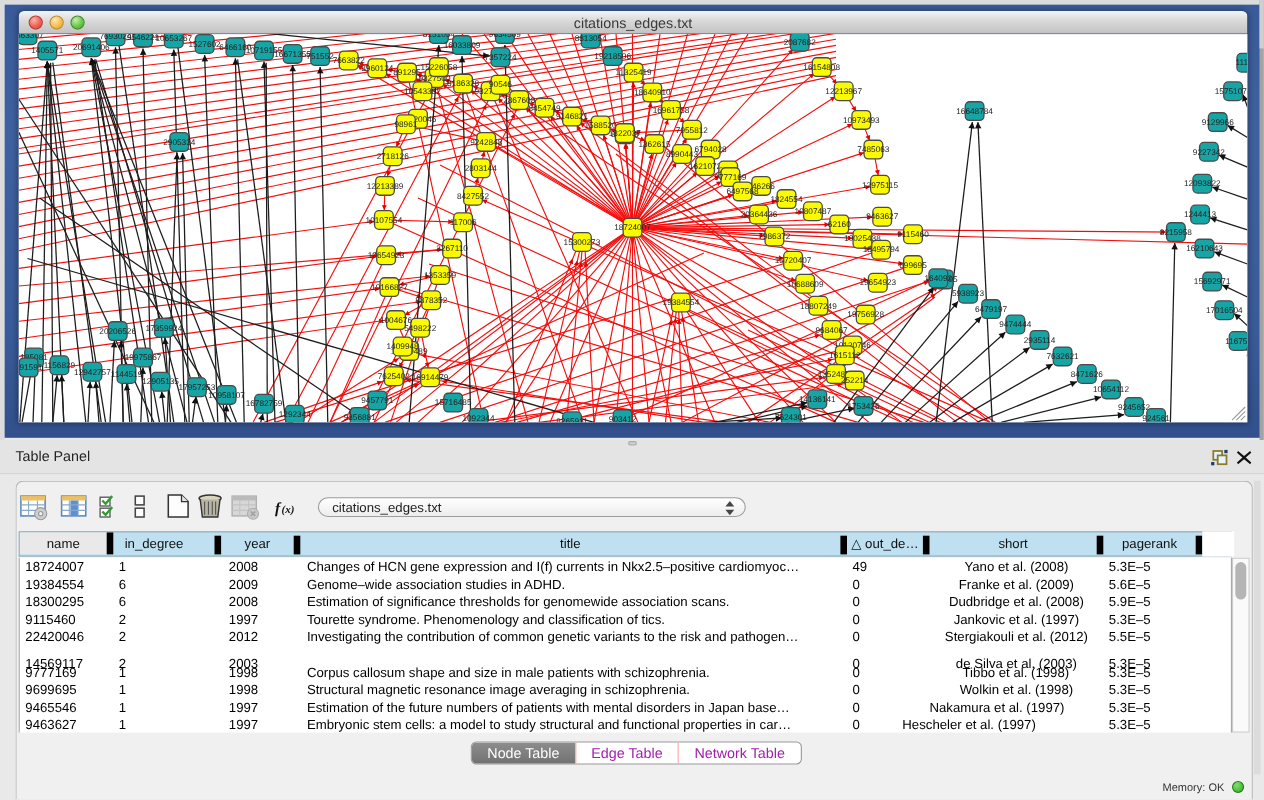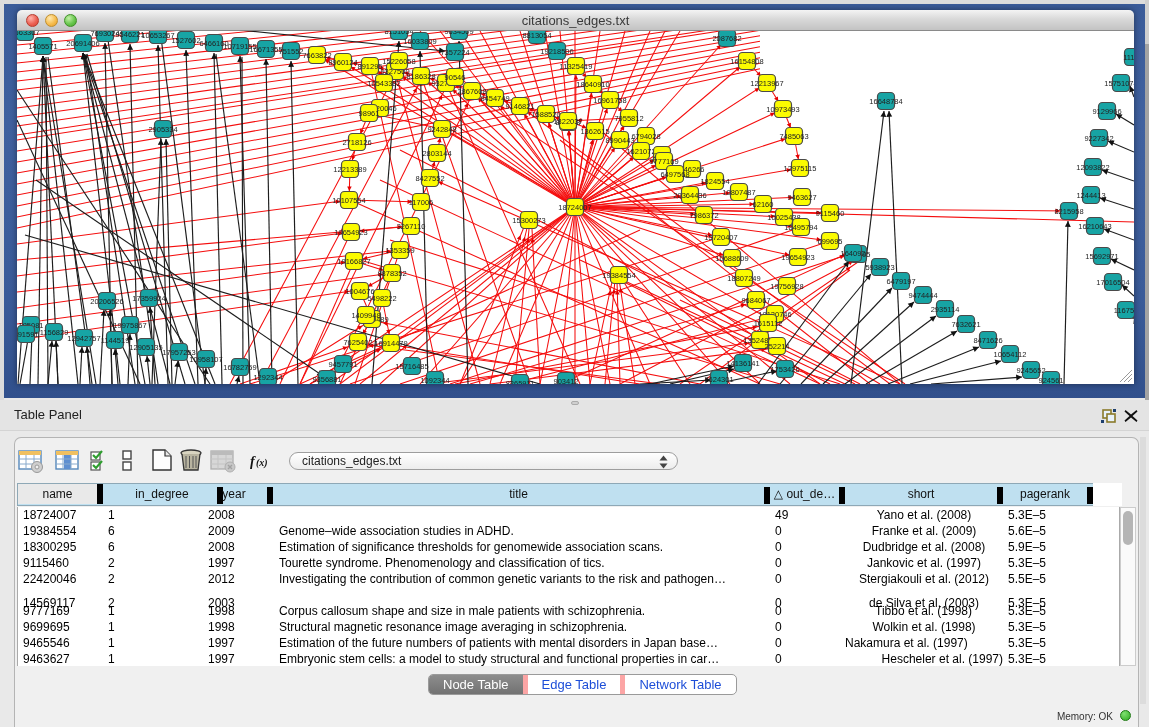--- a/index.html
+++ b/index.html
@@ -31,21 +31,21 @@
 #tbody{position:absolute;left:17px;top:107px;width:1103px;height:159px;background:#fff;
  overflow:hidden;border-left:1px solid #aaa;border-right:1px solid #aaa}
 .trow{position:absolute;left:0;width:1104px;height:16px;font-size:12px;color:#000}
 .trow span{position:absolute;top:1px;white-space:nowrap}
 #sbar{position:absolute;left:1120px;top:107px;width:16px;height:159px;background:#fafafa;border:1px solid #ccc}
 #sthumb{position:absolute;left:2px;top:3px;width:10px;height:34px;border-radius:5px;background:#b5b5b5}
 #tabs{position:absolute;left:428px;top:274px;height:21px;display:flex;font-size:13px;
  border:1px solid #9a9a9a;border-radius:5px;overflow:hidden;background:#fff}
 #tabs div{padding:2px 14px 0 14px;height:21px}
 #tabs .sel{background:linear-gradient(180deg,#8d8d8d,#6f6f6f);color:#fff}
-#tabs .us{color:#1d4ed8;border-left:5px solid #fca5a5}
+#tabs .us{color:#a21caf;border-left:1px solid #fca5a5}
 #mem{position:absolute;right:36px;top:311px;font-size:10px;color:#333}
 #memdot{position:absolute;right:18px;top:310px;width:11px;height:11px;border-radius:50%;
  background:radial-gradient(circle at 35% 30%,#7fe070,#2faa1e);border:1px solid #1d7a12}
 </style></head><body>
 <div id="desk"></div>
 <div id="topstrip"></div>
 <div id="leftstrip"></div>
 <div id="rightstrip"></div>
 <div id="rs2"></div>
 <div id="win">
@@ -869,33 +869,34 @@
   <text x="238" y="17" font-size="10" font-style="italic" font-weight="bold" fill="#111" font-family="Liberation Serif,serif">(x)</text>
  </svg>
  <div id="combo">citations_edges.txt
   <svg width="11" height="14" style="position:absolute;right:8px;top:2px" viewBox="0 0 11 14">
    <path d="M5.5 0.5 L9.5 5.5 L1.5 5.5 Z" fill="#444"></path>
    <path d="M5.5 13.5 L9.5 8.5 L1.5 8.5 Z" fill="#444"></path>
   </svg>
  </div>
  <div id="thead">
   <div class="hc" style="left:0;width:85px;background:#e9e9e9;margin-top:-3px;padding-top:3px;height:20px">name</div>
-  <div class="hc" style="left:89px;width:116px">in_degree</div>
+  <div class="hc" style="left:67px;width:116px">in_degree</div>
   <div class="hc" style="left:183px;width:72px">year</div>
   <div class="hc" style="left:255px;width:497px">title</div>
   <div class="hc" style="left:752px;width:75px">△ out_de…</div>
   <div class="hc" style="left:827px;width:158px">short</div>
   <div class="hc" style="left:985px;width:90px">pagerank</div>
   <div style="position:absolute;left:1075px;top:-1px;width:29px;height:23px;background:#fff"></div>
  </div>
  <div id="tbody">
 <div class="trow" style="top:0px">
 <span style="left:5px">18724007</span>
         <span style="left:90px">1</span>
         <span style="left:190px">2008</span>
+<span style="left:261px;width:485px">Changes of HCN gene expression and I(f) currents in Nkx2.5–positive cardiomyoc…</span>
         <span style="left:757px">49</span>
 <span style="left:827px;width:158px;text-align:center">Yano et al. (2008)</span>
         <span style="left:990px">5.3E–5</span>
 </div>
 <div class="trow" style="top:16px">
 <span style="left:5px">19384554</span>
         <span style="left:90px">6</span>
         <span style="left:190px">2009</span>
 <span style="left:261px;width:485px">Genome–wide association studies in ADHD.</span>
         <span style="left:757px">0</span>
@@ -963,21 +964,21 @@
         <span style="left:757px">0</span>
 <span style="left:827px;width:158px;text-align:left">Nakamura et al. (1997)</span>
         <span style="left:990px">5.3E–5</span>
 </div>
 <div class="trow" style="top:144px">
 <span style="left:5px">9463627</span>
         <span style="left:90px">1</span>
         <span style="left:190px">1997</span>
 <span style="left:261px;width:485px">Embryonic stem cells: a model to study structural and functional properties in car…</span>
         <span style="left:757px">0</span>
-<span style="left:827px;width:158px;text-align:right">Hescheler et al. (1997)</span>
+<span style="left:784px;width:158px;text-align:center">Hescheler et al. (1997)</span>
         <span style="left:990px">5.3E–5</span>
 </div>
  </div>
  <div id="sbar">
       <div id="sthumb"></div>
     </div>
  <div id="tabs">
   <div class="sel">Node Table</div>
       <div class="us">Edge Table</div>
       <div class="us">Network Table</div>

